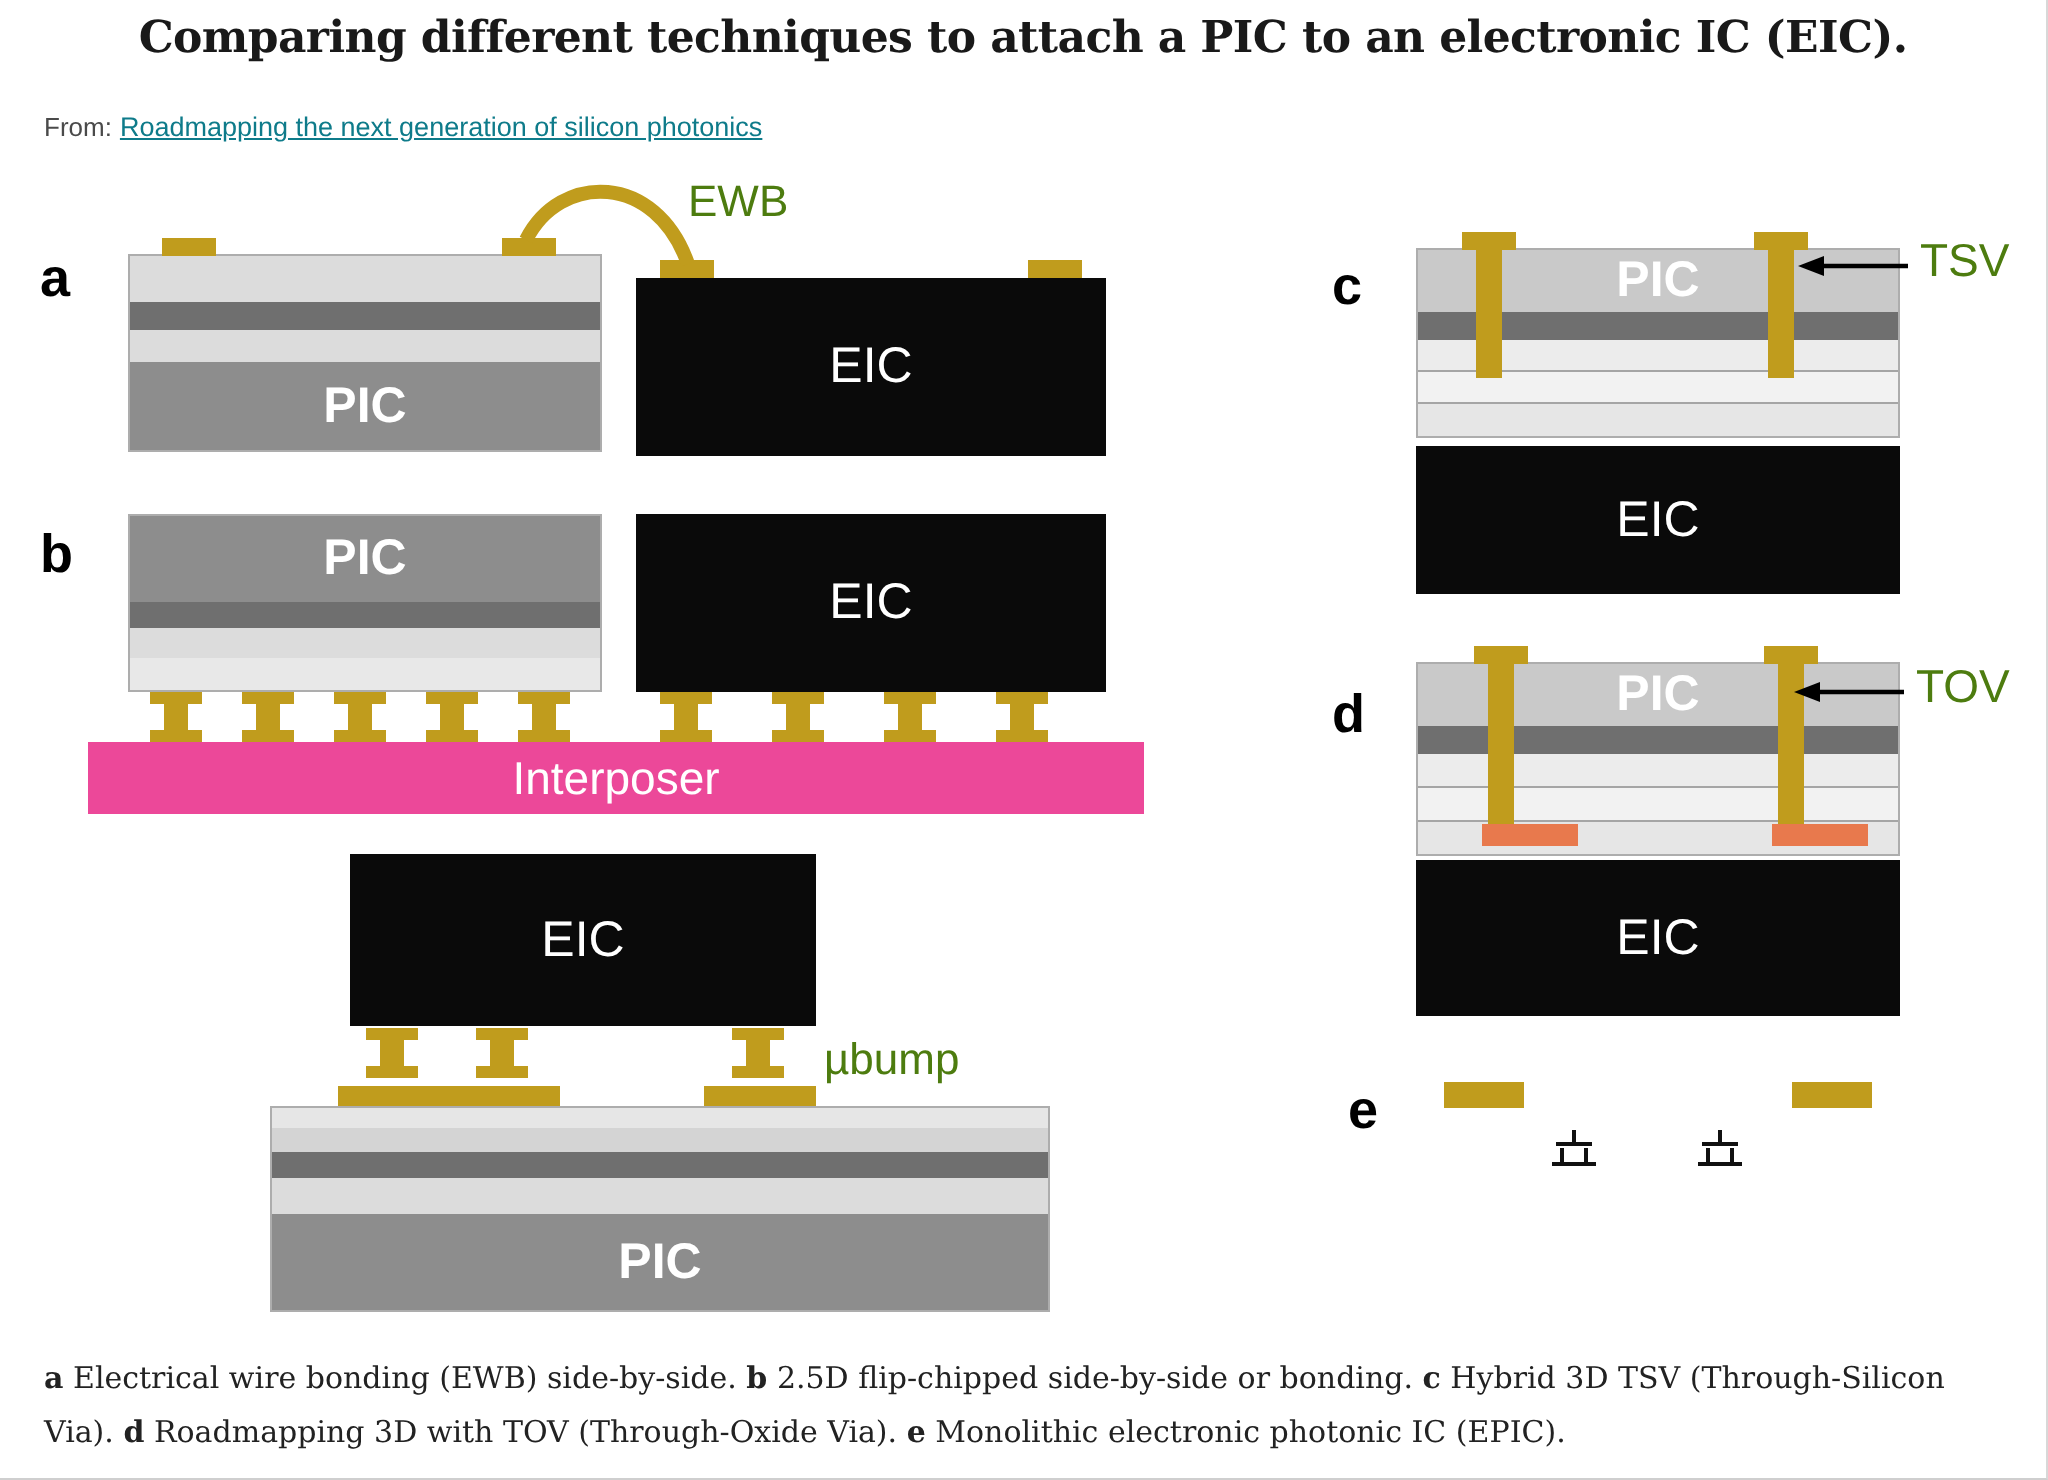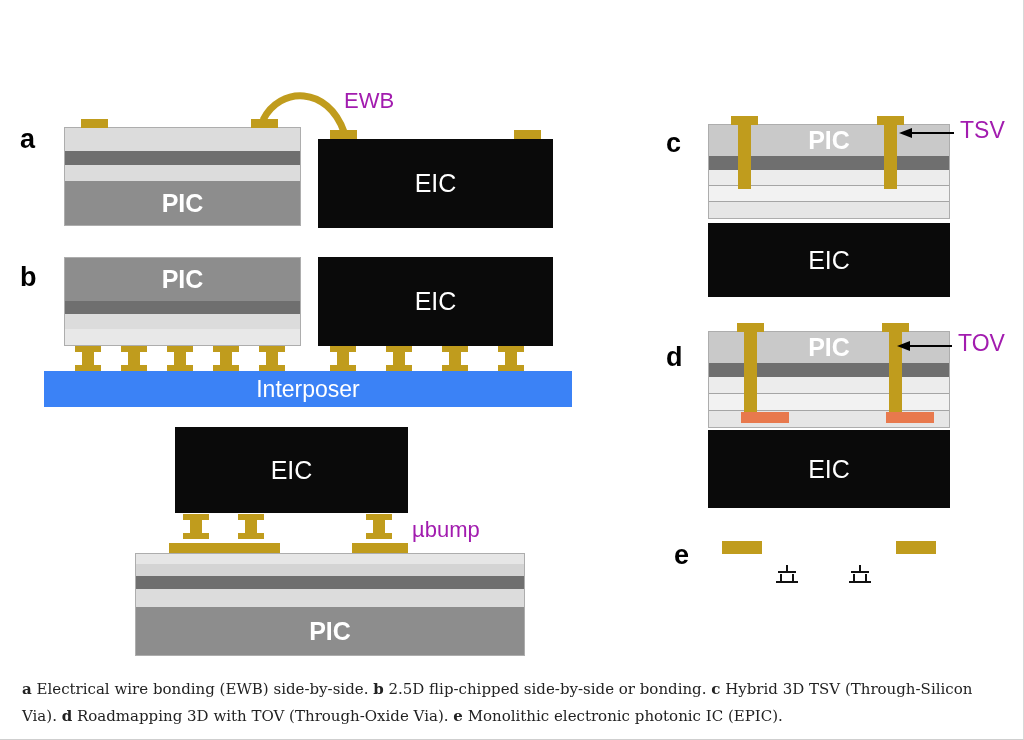--- a/index.html
+++ b/index.html
@@ -26,36 +26,40 @@
                 align-items:center; justify-content:center; font-size:25px; }
 
   .pad   { position:absolute; background:#c09c1d; }
   .opad  { position:absolute; background:#e8794d; }
   .stemv { position:absolute; background:#c09c1d; }
 
   .bump { position:absolute; width:26px; }
   .bump .fl { height:6px; background:#c09c1d; }
   .bump .stem { width:12px; height:13px; margin:0 auto; background:#c09c1d; }
 
-  .green-bar { position:absolute; background:#3b82f6; color:#fff; display:flex;
+  .green-bar { position:absolute; background:#ec4899; color:#fff; display:flex;
                align-items:center; justify-content:center; font-size:23px; }
 
-  .anno { position:absolute; font-size:22px; color:#a21caf; }
+  .anno { position:absolute; font-size:22px; color:#4d7c0f; }
   .svgabs { position:absolute; }
 
   .caption { position:absolute; left:22px; top:676px; width:980px;
              font-family:"DejaVu Serif", serif; font-size:15px; color:#222; line-height:1.8; }
   .caption b { font-weight:700; }
 </style>
 </head>
 <body>
 
 <div class="page">
 
-
+  <div class="title">Comparing different techniques to attach a PIC to an electronic IC (EIC).</div>
+
+  <div class="fromline">
+    <span>From:</span><a>Roadmapping the next generation of silicon photonics</a>
+  </div>
 
   <div class="letter" style="left:20px;top:124px">a</div>
   <div class="letter" style="left:20px;top:262px">b</div>
   <div class="letter" style="left:666px;top:128px">c</div>
   <div class="letter" style="left:666px;top:342px">d</div>
   <div class="letter" style="left:674px;top:540px">e</div>
 
   <div class="chip" style="left:64px;top:127px;width:237px;height:99px">
     <div class="pad" style="left:16px;top:-9px;width:27px;height:9px"></div>
     <div class="pad" style="left:186px;top:-9px;width:27px;height:9px"></div>

